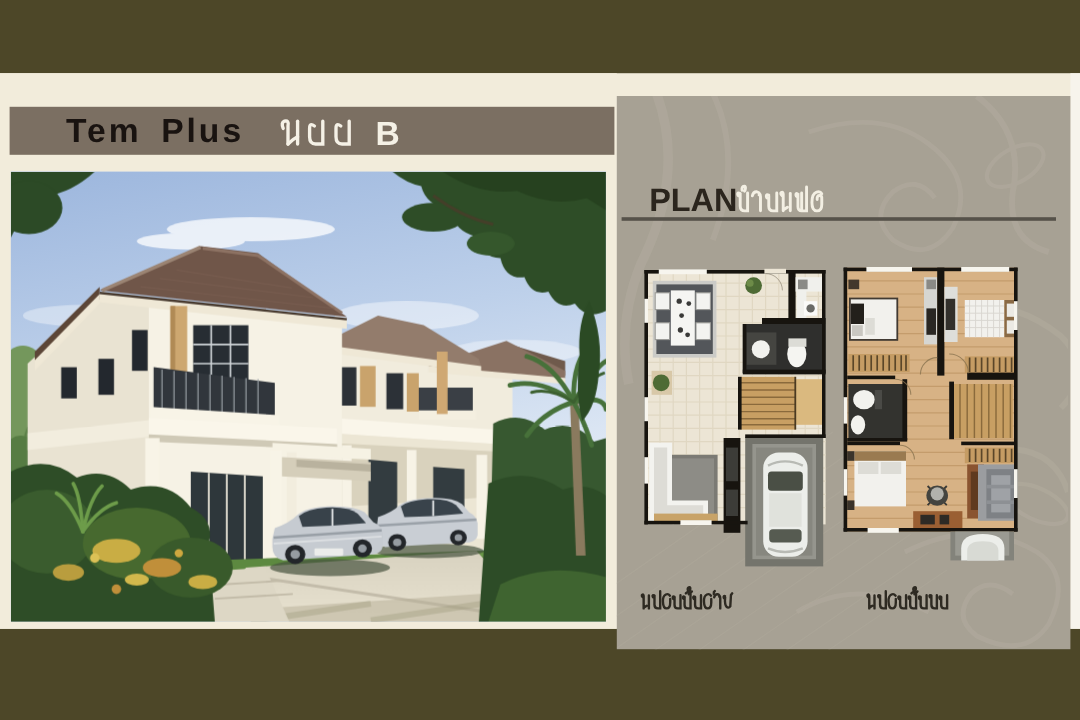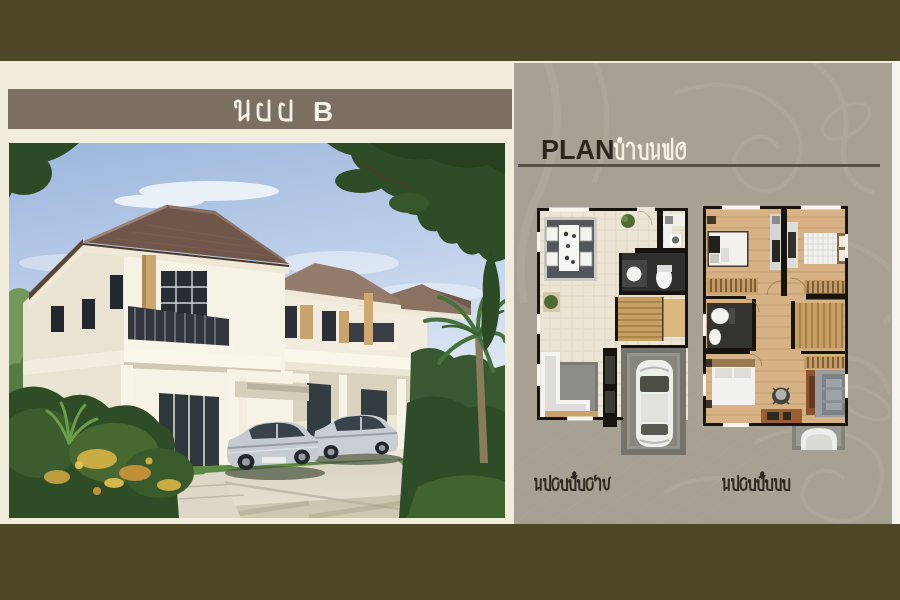--- a/index.html
+++ b/index.html
@@ -14,20 +14,21 @@
   <div class="abs" style="left:0;top:0;width:900px;height:61px;background:#4d4728;"></div>
 
   <div class="abs" style="left:0;top:524px;width:900px;height:76px;background:#4d4728;"></div>
 
   <div class="abs" style="left:0;top:61px;width:514px;height:463px;background:#f2ecdb;"></div>
 
   <div class="abs" style="left:892px;top:61px;width:8px;height:463px;background:#f7f4ec;"></div>
 
   <div class="abs" style="left:8px;top:89px;width:504px;height:40px;background:#7b6f62;"></div>
 
+  <div class="abs" style="left:55px;top:93px;font-size:28px;font-weight:bold;color:#191310;letter-spacing:2.5px;word-spacing:6px;">Tem Plus</div>
 
   <svg class="abs" style="left:233px;top:94px;" width="130" height="32" viewBox="0 0 130 32">
     <g stroke="#f5f1e6" stroke-width="2.8" fill="none" stroke-linecap="round">
       <path d="M3 13 Q1 8 4 7 Q8 6 7 11 L7 26"></path>
       <path d="M15 7 L15 26"></path>
       <path d="M7 26 Q11 22 15 20"></path>
       <path d="M29 11 Q25 8 25 13 L25 20 Q25 26 30 26 L36 26 L36 7"></path>
       <path d="M51 11 Q47 8 47 13 L47 20 Q47 26 52 26 L58 26 L58 7"></path>
     </g>
     <text x="80" y="27" font-family="Liberation Sans,sans-serif" font-size="28" font-weight="bold" fill="#f5f1e6">B</text>
@@ -281,21 +282,21 @@
         <path d="M318,0 L496,0 L496,116 Q480,124 470,110 Q456,116 448,100 Q434,104 428,88 Q412,90 408,72 Q392,72 388,54 Q370,50 366,32 Q346,28 342,12 Q330,10 318,0 Z"></path>
         <path d="M360,0 Q390,20 422,16 Q452,30 480,22 L496,32 L496,0 Z" fill="#26411f"></path>
         <path d="M482,108 Q494,138 490,168 Q488,196 476,208 Q470,184 474,154 Q472,126 482,108 Z" fill="#2b4a24"></path>
         <ellipse cx="352" cy="38" rx="26" ry="12"></ellipse>
         <ellipse cx="400" cy="60" rx="20" ry="10" fill="#35572c"></ellipse>
       </g>
       <path d="M352,20 Q376,38 402,44" stroke="#4a3c2a" stroke-width="2.5" fill="none" opacity="0.8"></path>
     </svg>
   </div>
 
-  <div class="abs" style="left:514px;top:63px;width:378px;height:461px;background:#a7a194;" id="panel">
+  <div class="abs" style="left:514px;top:80px;width:378px;height:461px;background:#a7a194;" id="panel">
     <svg width="376" height="461" viewBox="0 0 376 461">
 
       <g stroke="#b2ac9e" fill="none" opacity="0.55">
         <path d="M30,-10 Q60,60 20,140 Q0,190 10,240" stroke-width="8"></path>
         <path d="M70,-20 Q110,40 80,120" stroke-width="5"></path>
         <path d="M160,30 Q220,10 260,40 Q300,70 280,110 Q260,140 230,120 Q210,100 230,80 Q250,65 265,85" stroke-width="4"></path>
         <path d="M300,0 Q340,30 330,80 Q325,120 360,130" stroke-width="5"></path>
         <path d="M250,180 Q320,160 370,200 Q400,230 370,260" stroke-width="5"></path>
         <path d="M290,300 Q360,280 376,330" stroke-width="5"></path>
         <path d="M240,380 Q300,350 350,380 Q380,400 360,440 Q340,470 300,450 Q280,435 295,415 Q310,400 330,415" stroke-width="4"></path>

